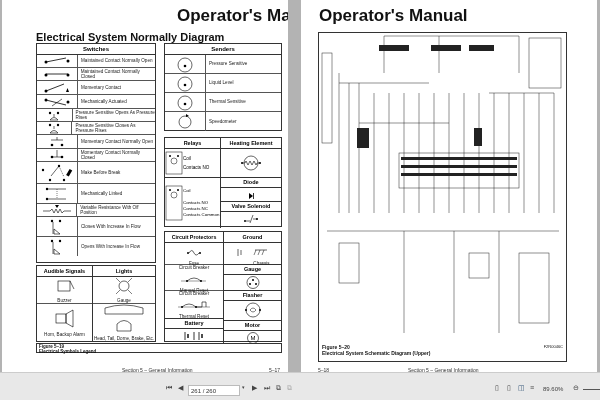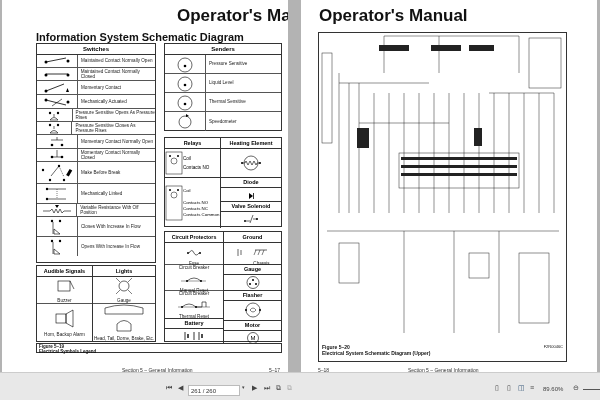--- a/index.html
+++ b/index.html
@@ -23,21 +23,21 @@
   .toolbar{position:absolute;left:0;top:372px;width:600px;height:28px;background:#e8e8e8;border-top:1px solid #ccc;box-sizing:border-box;}
   .tb{position:absolute;top:8px;font-size:7px;color:#444;cursor:pointer;}
   .pageinput{position:absolute;left:188px;top:385px;width:52px;height:11px;border:1px solid #bbb;background:#fff;font-size:6px;line-height:11px;padding-left:2px;box-sizing:border-box;color:#333;}
   .zoomtxt{position:absolute;left:543px;top:386px;font-size:6px;color:#444;}
 </style>
 </head>
 <body>
 
 <div class="page" id="page-left">
   <div class="title" style="left:175px;top:6px;">Operator's Manual</div>
-  <div class="subtitle" style="left:34px;top:31px;">Information System Schematic Diagram</div>
+  <div class="subtitle" style="left:34px;top:31px;">Electrical System Normally Diagram</div>
 
   <div class="legend">
 
     <div class="box" style="left:0;top:0;width:120px;height:220px;">
       <div class="hdr">Switches</div>
       <div class="row" style="height:13px">
           <div class="sym">
             <svg width="30" height="8">
               <circle cx="4" cy="5" r="1.5"></circle>
               <circle cx="26" cy="4" r="1.5"></circle>

